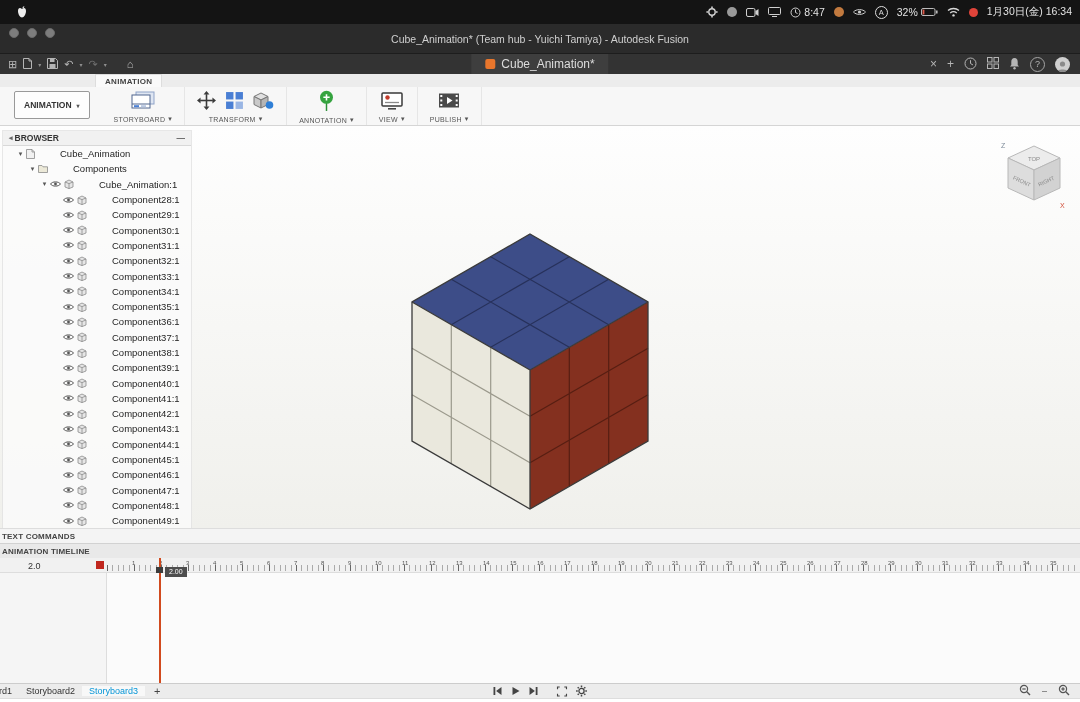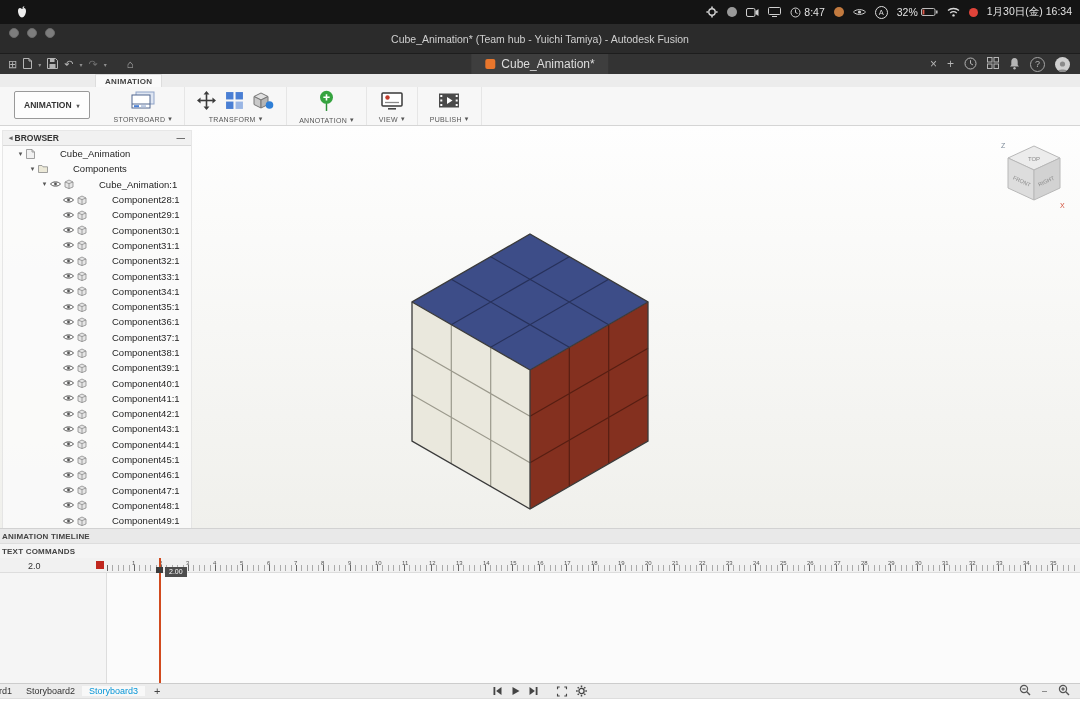--- a/index.html
+++ b/index.html
@@ -674,26 +674,26 @@
             <svg class="cico" width="10" height="10" viewBox="0 0 10 10">
               <path d="M1 3 L5 1 L9 3 V8 L5 9.6 L1 8 Z" fill="#e6e6e6" stroke="#8a8a8a" stroke-width=".8"></path>
               <path d="M1 3 L5 4.6 L9 3 M5 4.6 V9.6" fill="none" stroke="#8a8a8a" stroke-width=".8"></path>
             </svg>
             <span class="lbl">Component49:1</span>
           </div>
         </div>
     </div>
   </div>
 
+  <div class="bar textcmd">
+    <span>TEXT COMMANDS</span>
+  </div>
+
   <div class="bar timelinehdr">
     <span>ANIMATION TIMELINE</span>
-  </div>
-
-  <div class="bar textcmd">
-    <span>TEXT COMMANDS</span>
   </div>
 
   <div class="timeline">
     <div class="ruler">
       <span class="dur">2.0</span>
       <span class="stopsq"></span>
       <div class="ticks"></div>
       <div id="ruler-nums">
           <span class="ruler-num" style="left: 132px;">1</span>
           <span class="ruler-num" style="left: 159px;">2</span>

